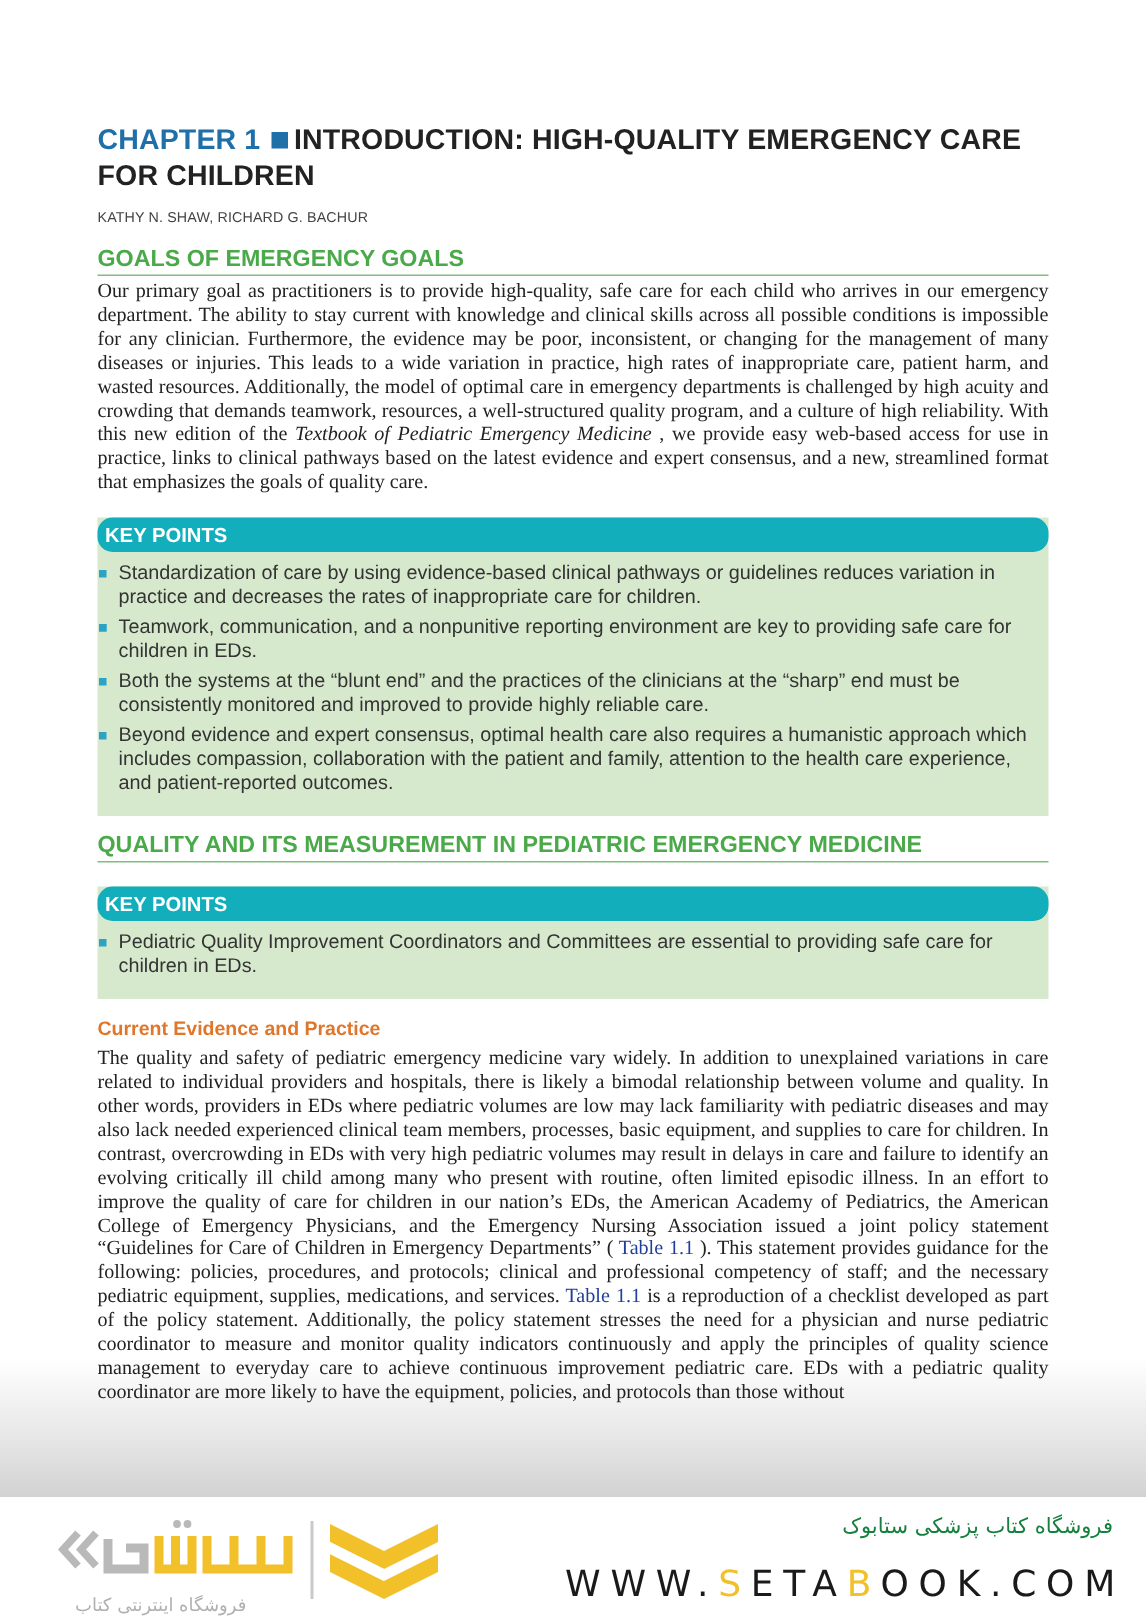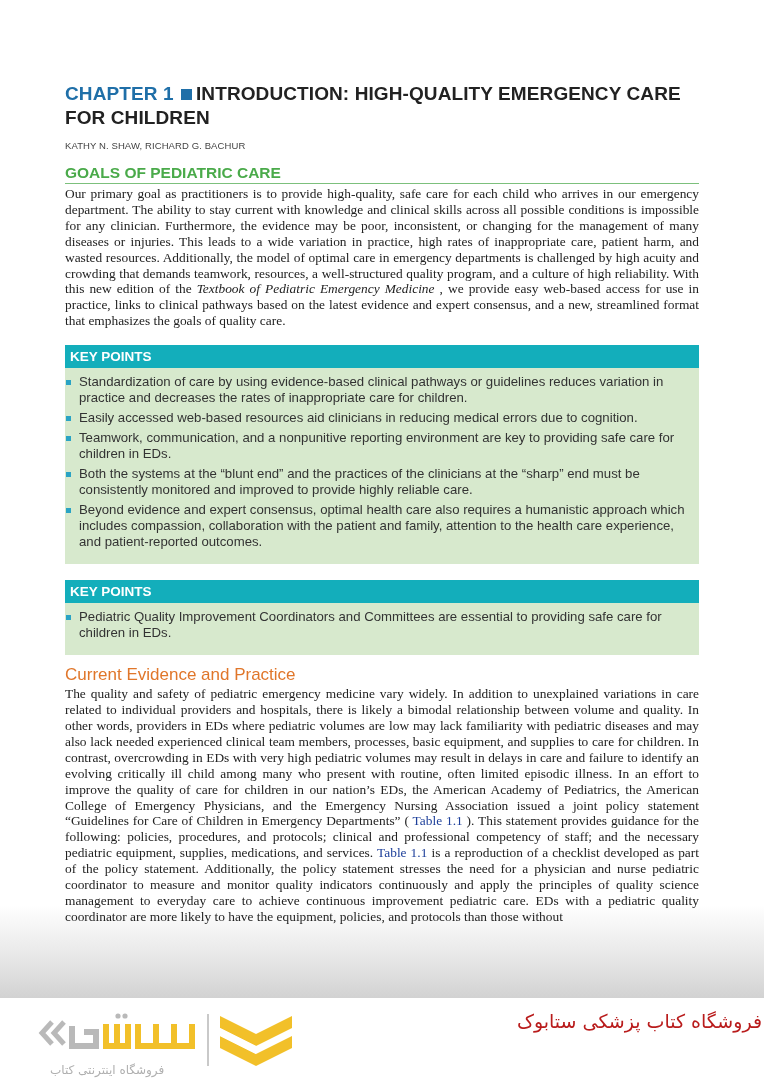--- a/index.html
+++ b/index.html
@@ -31,68 +31,69 @@
   .h1.goals { margin-top: 12px; }
   .body-text {
     font-size: 13.4px; line-height: 15.9px; color: #222; text-align: justify;
     margin: 2px 0 0 0; hyphens: none;
   }
   .body-text em { }
   .link { color: #1d3f9a; font-weight: normal; }
   .keybox { background: #d7e9cd; margin-top: 16px; padding-bottom: 10px; }
   .keybox .kh {
     background: #13aebb; color: #fff; font-family: "Liberation Sans", sans-serif;
-    font-weight: bold; font-size: 13.5px; padding: 4px 5px; line-height: 15px;
+    font-weight: bold; font-size: 13.5px; padding: 4px 5px; line-height: 15px; border-radius: 10px;
   }
   .keybox ul { list-style: none; margin: 0; padding: 6px 8px 0 14px; }
   .keybox li {
     position: relative; font-family: Liberation Sans, sans-serif; font-size: 13.2px;
     line-height: 16px; color: #333; margin-bottom: 4px; padding-left: 0;
   }
   .keybox li .bullet {
     position: absolute; left: -13px; top: 6px; width: 5px; height: 5px; background: #2aa3c4;
   }
   .h1.quality { margin-top: 10px; }
   .h2 {
-    font-family: "Liberation Sans", sans-serif; font-weight: normal; font-size: 17px;
+    font-family: "Liberation Sans", sans-serif; font-weight: bold; font-size: 13px;
     color: #e0762a; margin: 10px 0 0 0; line-height: 19px;
   }
   .footer { position: absolute; left: 0; top: 998px; width: 764px; height: 82px; background: #fff; }
   .logo-sub { position: absolute; left: 50px; top: 65px; font-family: "DejaVu Sans", sans-serif; font-size: 12px; color: #b0b0b0; direction: rtl; }
   .logo-divider { position: absolute; left: 207px; top: 16px; width: 2px; height: 52px; background: #c9c9c9; }
   .logo-mark { position: absolute; left: 216px; top: 14px; }
-  .site-fa { position: absolute; right: 2px; top: 12px; font-family: "DejaVu Sans", sans-serif; font-size: 19px; color: #b91c1c; direction: rtl; }
+  .site-fa { position: absolute; right: 22px; top: 12px; font-family: "DejaVu Sans", sans-serif; font-size: 14px; color: #15803d; direction: rtl; }
   .site-url { position: absolute; right: 14px; top: 44px; font-family: "DejaVu Sans", sans-serif; font-size: 24px; letter-spacing: 6.5px; color: #1a1a1a; }
   .site-url .hl { color: #f2c029; }
 </style>
 </head>
 <body>
 
 <div class="page">
   <div class="content">
     <h1 class="chapter-title">
       <span class="ch">CHAPTER 1</span>
       <span class="sq"></span><span>INTRODUCTION: HIGH-QUALITY EMERGENCY CARE FOR CHILDREN</span>
     </h1>
     <div class="authors">KATHY N. SHAW, RICHARD G. BACHUR</div>
 
-    <h2 class="h1 goals">GOALS OF PEDIATRIC CARE</h2>
+    <h2 class="h1 goals">GOALS OF EMERGENCY GOALS</h2>
     <p class="body-text"><span>Our primary goal as practitioners is to provide high-quality, safe care for each child who arrives in our emergency department. The ability to stay current with knowledge and clinical skills across all possible conditions is impossible for any clinician. Furthermore, the evidence may be poor, inconsistent, or changing for the management of many diseases or injuries. This leads to a wide variation in practice, high rates of inappropriate care, patient harm, and wasted resources. Additionally, the model of optimal care in emergency departments is challenged by high acuity and crowding that demands teamwork, resources, a well-structured quality program, and a culture of high reliability. With this new edition of the </span><em>Textbook of Pediatric Emergency Medicine</em><span> , we provide easy web-based access for use in practice, links to clinical pathways based on the latest evidence and expert consensus, and a new, streamlined format that emphasizes the goals of quality care.</span></p>
 
     <div class="keybox">
       <div class="kh">KEY POINTS</div>
       <ul>
         <li><span class="bullet"></span><span>Standardization of care by using evidence-based clinical pathways or guidelines reduces variation in practice and decreases the rates of inappropriate care for children.</span></li>
-        <li><span class="bullet"></span><span>Easily accessed web-based resources aid clinicians in reducing medical errors due to cognition.</span></li>
+        <li><span class="bullet"></span></li>
         <li><span class="bullet"></span><span>Teamwork, communication, and a nonpunitive reporting environment are key to providing safe care for children in EDs.</span></li>
         <li><span class="bullet"></span><span>Both the systems at the “blunt end” and the practices of the clinicians at the “sharp” end must be consistently monitored and improved to provide highly reliable care.</span></li>
         <li><span class="bullet"></span><span>Beyond evidence and expert consensus, optimal health care also requires a humanistic approach which includes compassion, collaboration with the patient and family, attention to the health care experience, and patient-reported outcomes.</span></li>
       </ul>
     </div>
 
+    <h2 class="h1 quality">QUALITY AND ITS MEASUREMENT IN PEDIATRIC EMERGENCY MEDICINE</h2>
 
     <div class="keybox">
       <div class="kh">KEY POINTS</div>
       <ul>
         <li><span class="bullet"></span><span>Pediatric Quality Improvement Coordinators and Committees are essential to providing safe care for children in EDs.</span></li>
       </ul>
     </div>
 
     <h3 class="h2">Current Evidence and Practice</h3>
     <p class="body-text"><span>The quality and safety of pediatric emergency medicine vary widely. In addition to unexplained variations in care related to individual providers and hospitals, there is likely a bimodal relationship between volume and quality. In other words, providers in EDs where pediatric volumes are low may lack familiarity with pediatric diseases and may also lack needed experienced clinical team members, processes, basic equipment, and supplies to care for children. In contrast, overcrowding in EDs with very high pediatric volumes may result in delays in care and failure to identify an evolving critically ill child among many who present with routine, often limited episodic illness. In an effort to improve the quality of care for children in our nation’s EDs, the American Academy of Pediatrics, the American College of Emergency Physicians, and the Emergency Nursing Association issued a joint policy statement “Guidelines for Care of Children in Emergency Departments” ( </span><a class="link">Table 1.1</a><span> ). This statement provides guidance for the following: policies, procedures, and protocols; clinical and professional competency of staff; and the necessary pediatric equipment, supplies, medications, and services. </span><a class="link">Table 1.1</a><span> is a reproduction of a checklist developed as part of the policy statement. Additionally, the policy statement stresses the need for a physician and nurse pediatric coordinator to measure and monitor quality indicators continuously and apply the principles of quality science management to everyday care to achieve continuous improvement pediatric care. EDs with a pediatric quality coordinator are more likely to have the equipment, policies, and protocols than those without</span></p>
@@ -109,13 +110,14 @@
       <circle cx="87" cy="4" r="2.6" fill="#b9b9b9"></circle>
   </svg>
   <div class="logo-sub">فروشگاه اینترنتی کتاب</div>
   <div class="logo-divider"></div>
   <svg class="logo-mark" width="80" height="58" viewBox="0 0 80 58">
     <path d="M4 4 L40 22 L76 4 L76 16 L40 34 L4 16 Z" fill="#f2c029"></path>
     <path d="M4 24 L40 42 L76 24 L76 36 L40 54 L4 36 Z" fill="#f2c029"></path>
     <path d="M4 16 L4 24 L40 42 L40 34 Z" fill="#ffffff"></path>
   </svg>
   <div class="site-fa">فروشگاه کتاب پزشکی ستابوک</div>
+  <div class="site-url"><span>WWW.</span><span class="hl">S</span><span>ETA</span><span class="hl">B</span><span>OOK.COM</span></div>
 </div>
 
 </body></html>

